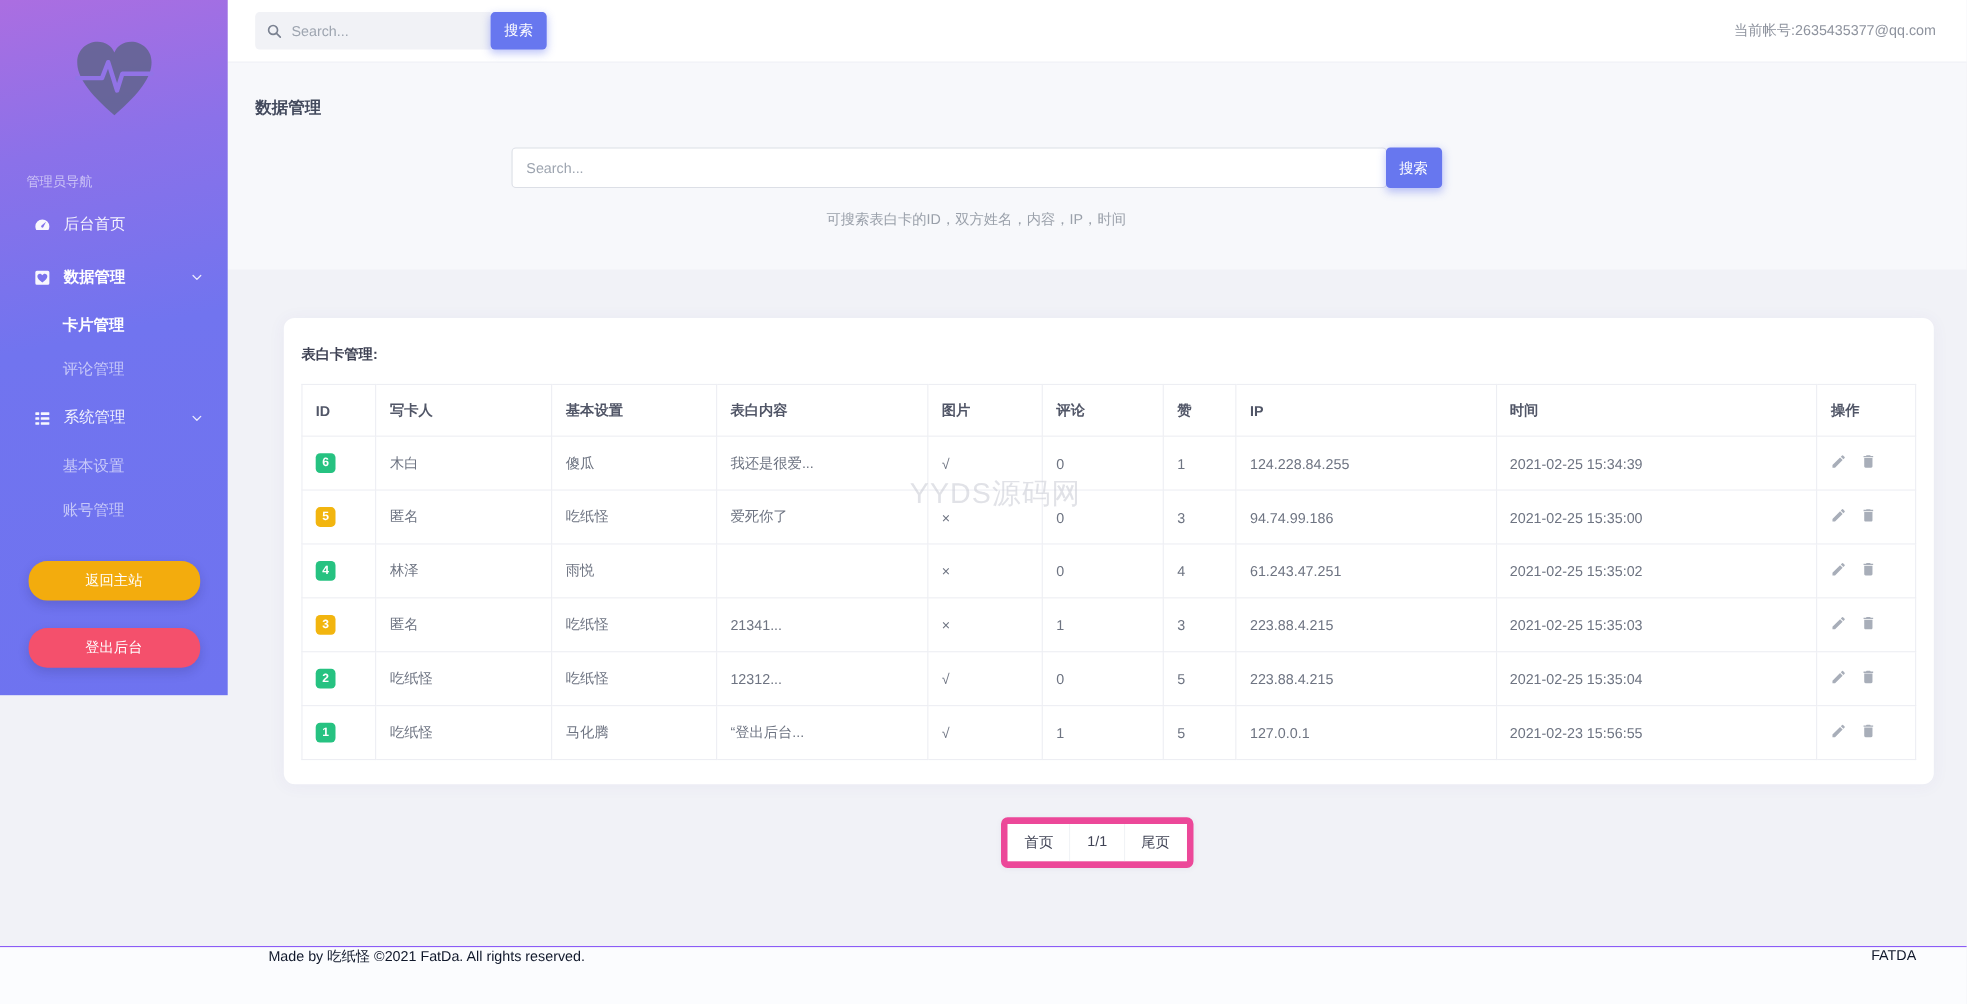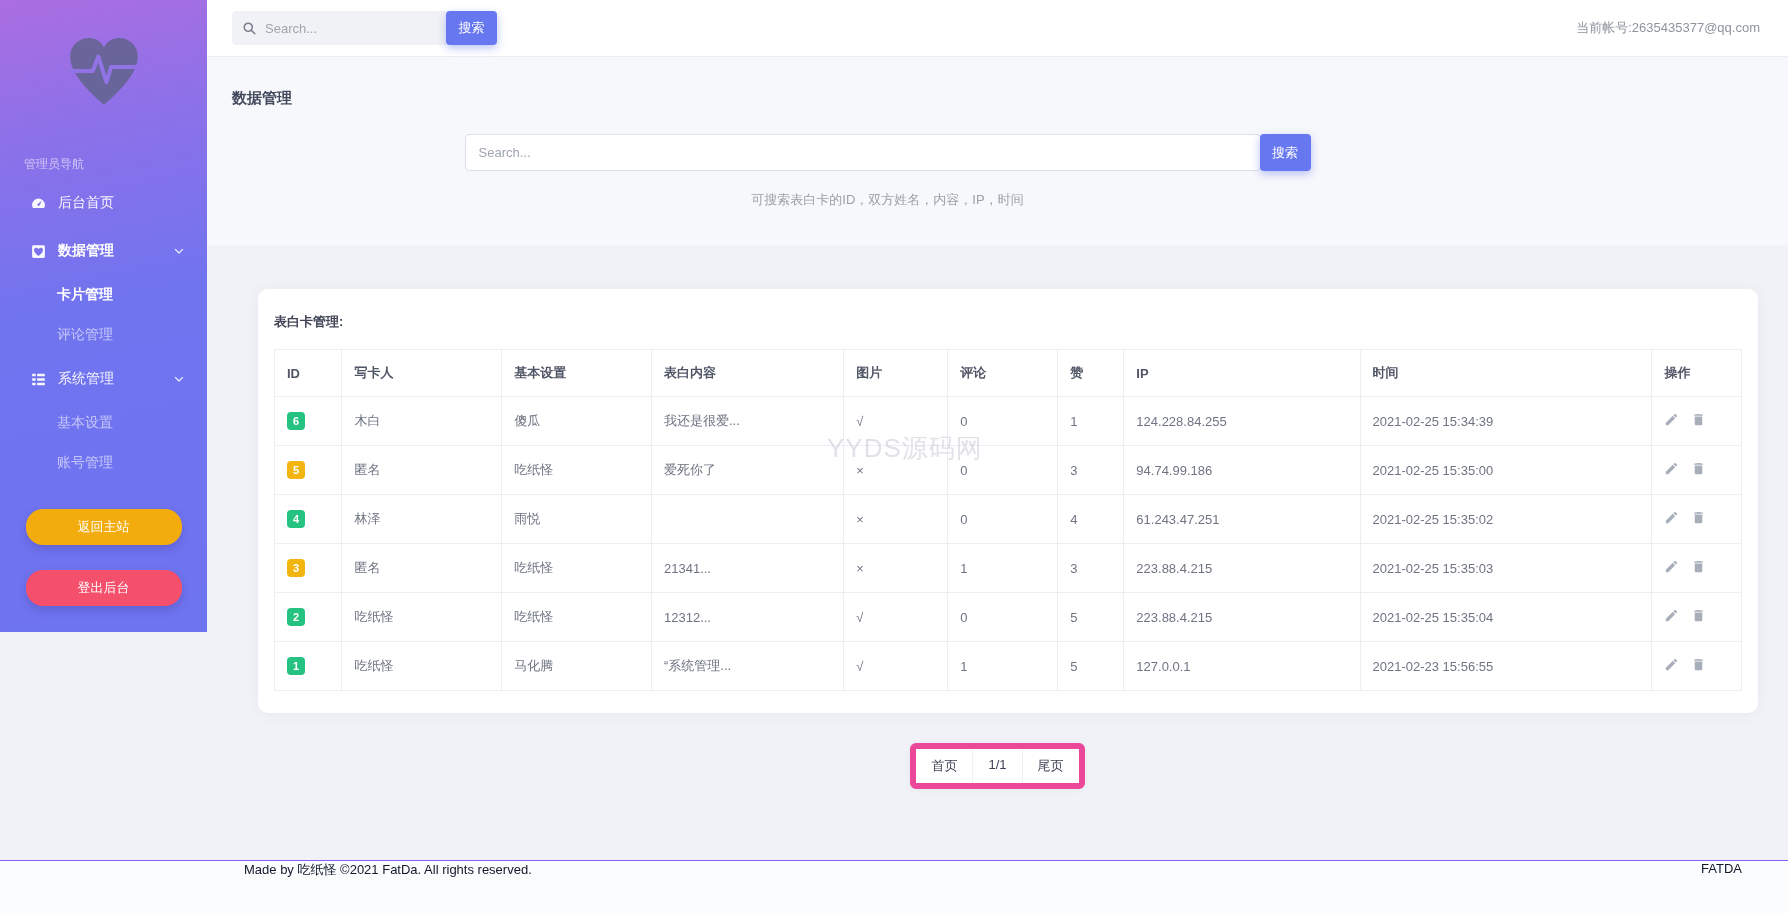--- a/index.html
+++ b/index.html
@@ -270,21 +270,21 @@
             <td><button class="op-btn"><svg viewBox="0 0 24 24">
                   <path d="M3 17.25V21h3.75L17.81 9.94l-3.75-3.75L3 17.25zM20.71 7.04c.39-.39.39-1.02 0-1.41l-2.34-2.34a.996.996 0 0 0-1.41 0l-1.83 1.83 3.75 3.75 1.83-1.83z"></path>
                 </svg></button><button class="op-btn"><svg viewBox="0 0 24 24">
                   <path d="M6 19c0 1.1.9 2 2 2h8c1.1 0 2-.9 2-2V7H6v12zM19 4h-3.5l-1-1h-5l-1 1H5v2h14V4z"></path>
                 </svg></button></td>
           </tr>
           <tr>
             <td><span class="id-badge green">1</span></td>
             <td>吃纸怪</td>
             <td>马化腾</td>
-            <td>“系统管理...</td>
+            <td>“登出后台...</td>
             <td>√</td>
             <td>1</td>
             <td>5</td>
             <td>127.0.0.1</td>
             <td>2021-02-23 15:56:55</td>
             <td><button class="op-btn"><svg viewBox="0 0 24 24">
                   <path d="M3 17.25V21h3.75L17.81 9.94l-3.75-3.75L3 17.25zM20.71 7.04c.39-.39.39-1.02 0-1.41l-2.34-2.34a.996.996 0 0 0-1.41 0l-1.83 1.83 3.75 3.75 1.83-1.83z"></path>
                 </svg></button><button class="op-btn"><svg viewBox="0 0 24 24">
                   <path d="M6 19c0 1.1.9 2 2 2h8c1.1 0 2-.9 2-2V7H6v12zM19 4h-3.5l-1-1h-5l-1 1H5v2h14V4z"></path>
                 </svg></button></td>

